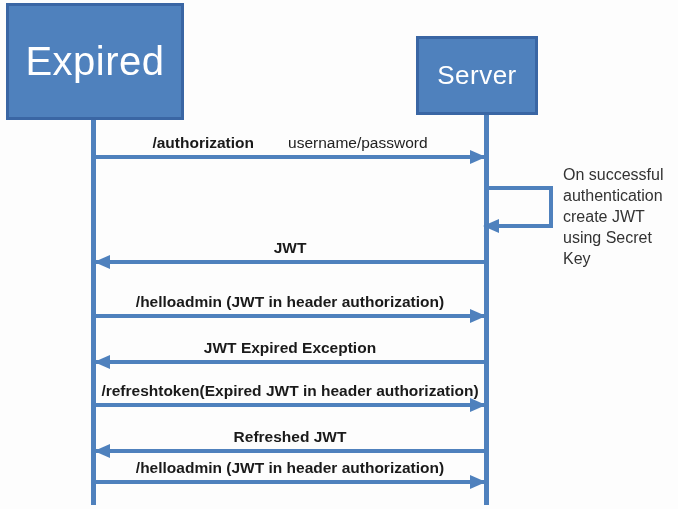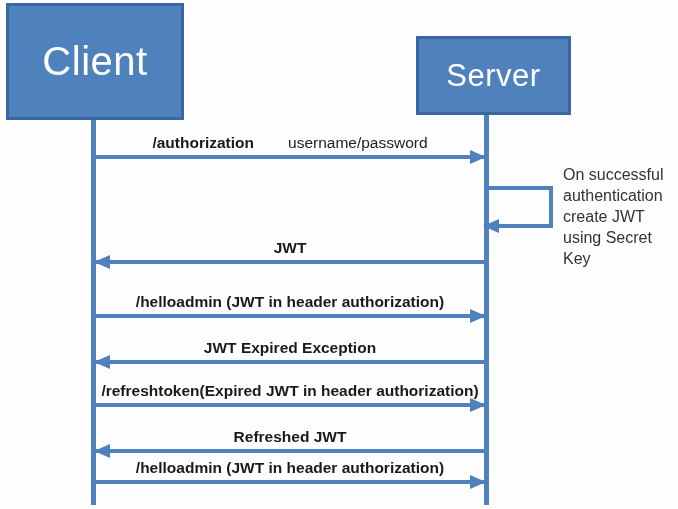--- a/index.html
+++ b/index.html
@@ -21,21 +21,21 @@
   .actor-box{
     position:absolute;
     background:var(--actor-fill);
     border:3px solid var(--actor-border);
     color:var(--actor-text);
     display:flex;align-items:center;justify-content:center;
     box-sizing:border-box;
     letter-spacing:0.5px;
   }
   .actor-client{left:6px;top:3px;width:178px;height:117px;font-size:40px;}
-  .actor-server{left:416px;top:36px;width:155px;height:79px;font-size:31px;}
+  .actor-server{left:416px;top:36px;width:122px;height:79px;font-size:26px;}
   
   .lifeline{position:absolute;width:5px;background:var(--arrow);}
   .lifeline-client{left:91px;top:120px;height:385px;}
   .lifeline-server{left:484px;top:115px;height:390px;}
   
   .msg{position:absolute;left:96px;width:388px;}
   .msg-label{
     height:20px;line-height:20px;margin-bottom:2px;
     text-align:center;font-weight:bold;font-size:15.5px;
     color:var(--message-text);white-space:nowrap;
@@ -69,21 +69,21 @@
     position:absolute;left:563px;top:164px;width:118px;
     font-size:16px;line-height:21px;color:var(--note-text);
   }
 </style>
 </head>
 <body>
 
 <div class="stage">
 
   <div class="actor-box actor-client">
-    <span>Client</span>
+    <span>Expired</span>
   </div>
   <div class="actor-box actor-server">
     <span>Server</span>
   </div>
 
   <div class="lifeline lifeline-client"></div>
   <div class="lifeline lifeline-server"></div>
 
   <div class="msg" style="top:133px">
     <div class="msg-label">

